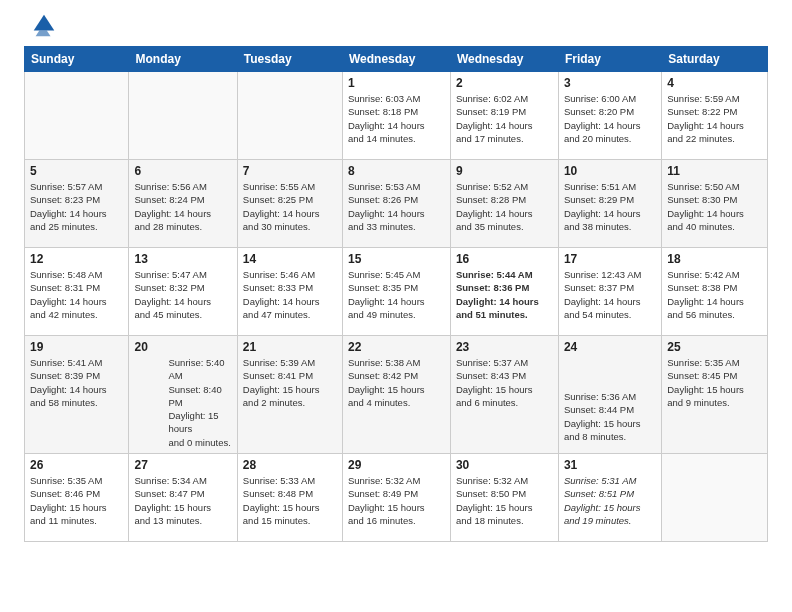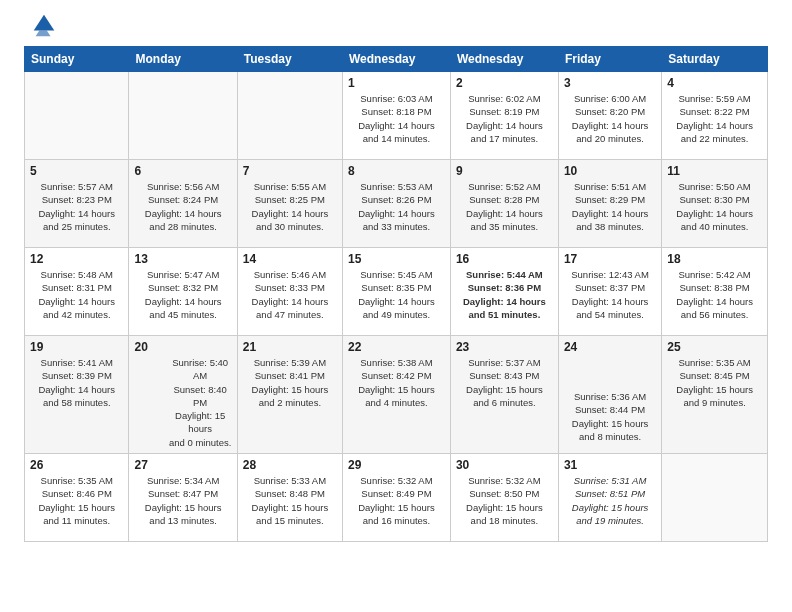--- a/index.html
+++ b/index.html
@@ -71,21 +71,20 @@
     .day-num {
       font-weight: bold;
       font-size: 12px;
       margin-bottom: 2px;
       color: #222;
     }
     .day-detail {
       color: #333;
       font-size: 9.5px;
       line-height: 1.4;
-      text-align: center;
     }
     .empty-cell {
       background: #f9f9f9 !important;
     }
   </style>
 </head>
 <body>
 
 <div class="page">
   <div class="header">

